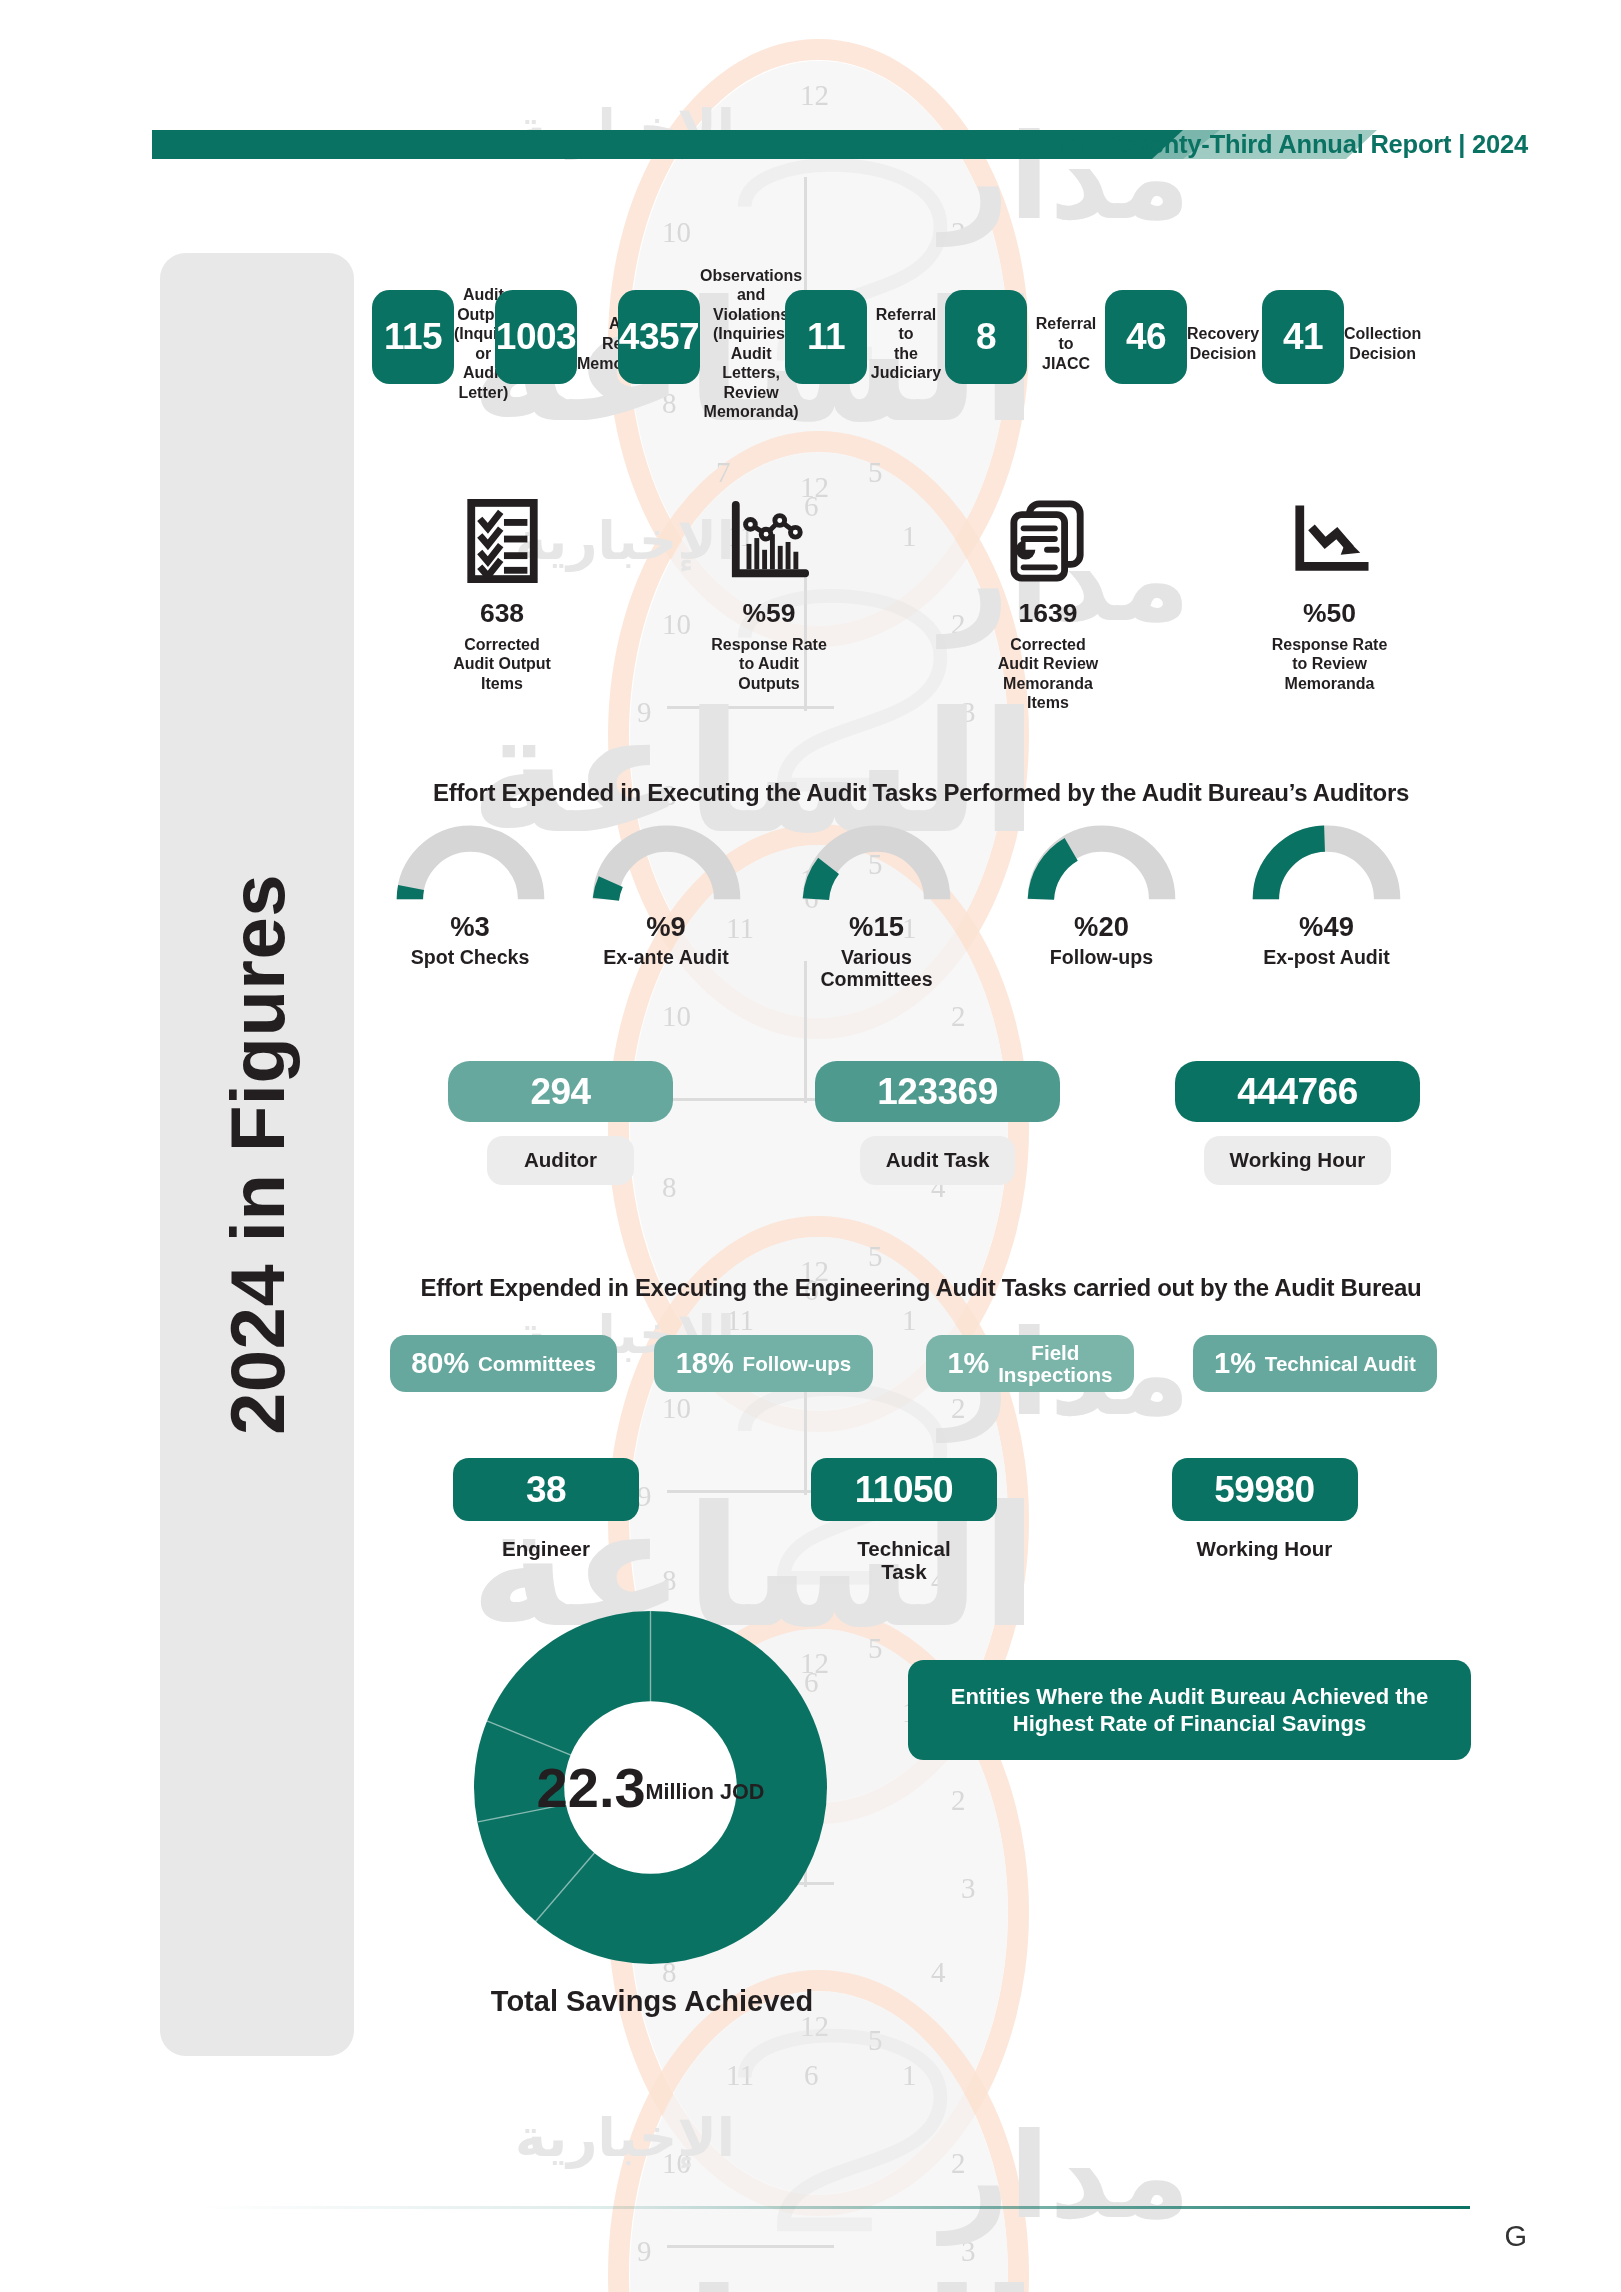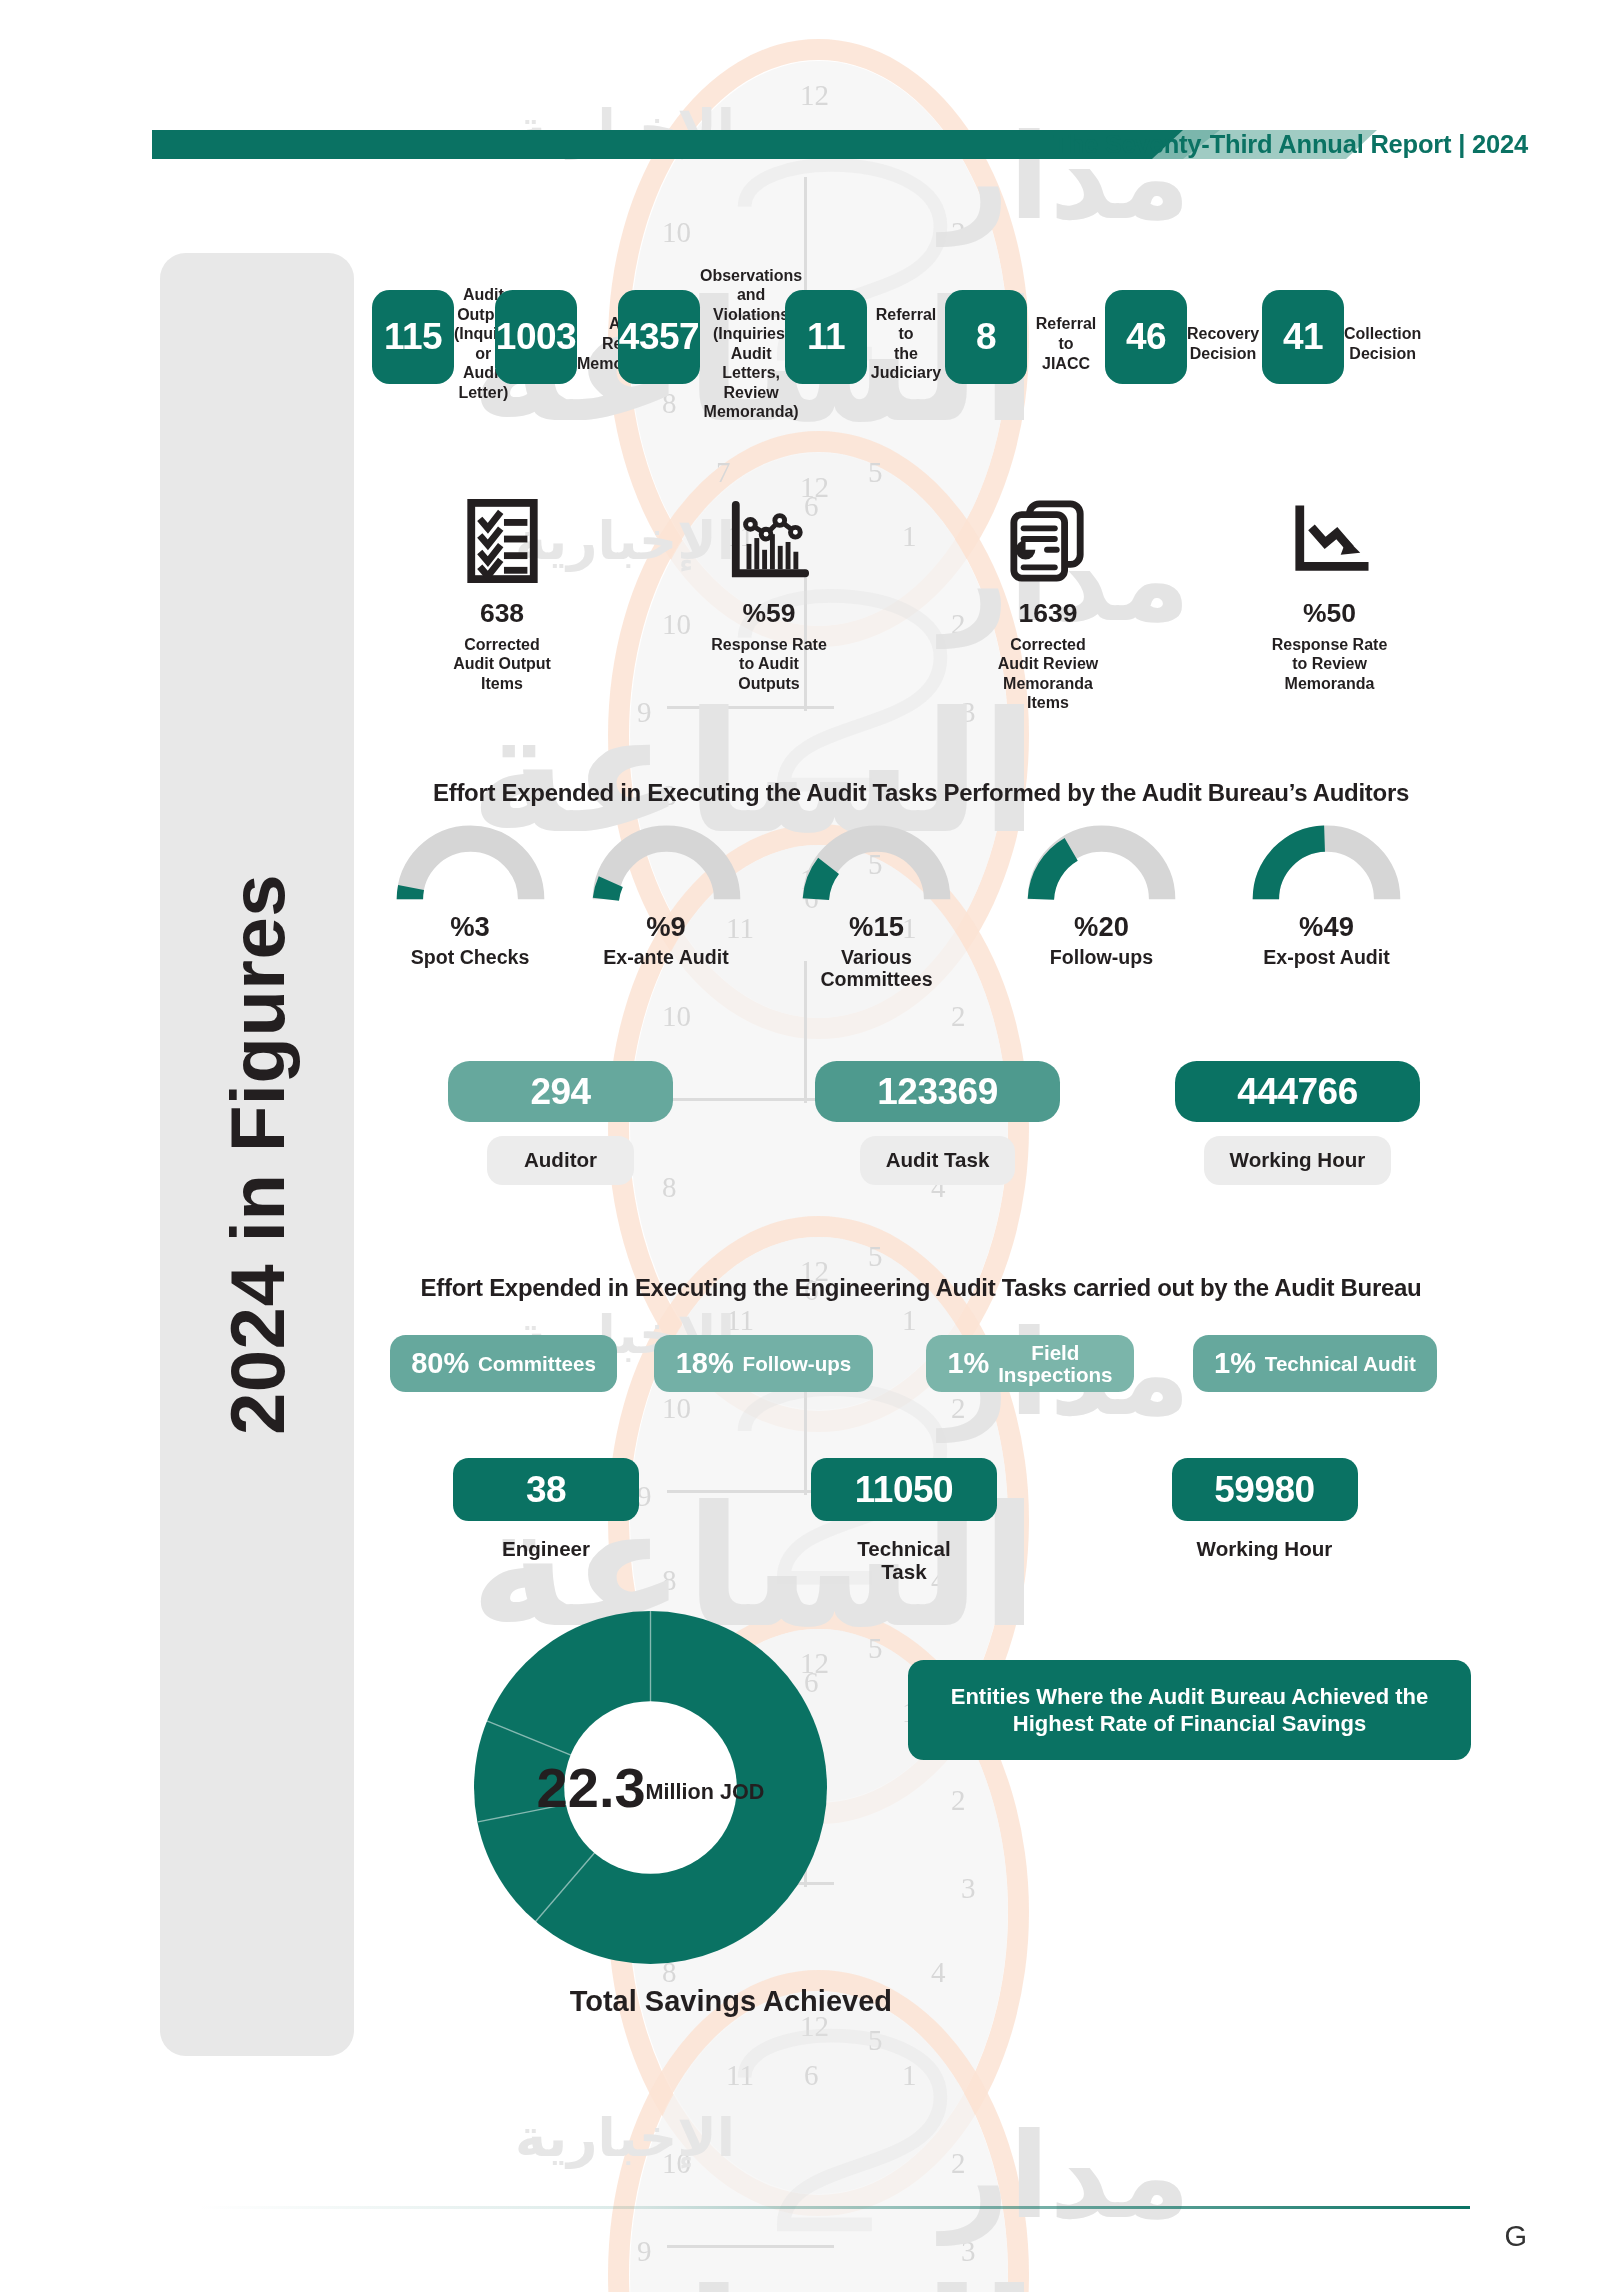--- a/index.html
+++ b/index.html
@@ -163,21 +163,21 @@
 
   
   .donut { position:absolute; left:474px; top:1611px; width:353px; height:353px; }
   .donut-center {
     position:absolute; left:474px; top:1611px; width:353px; height:353px;
     display:flex; flex-direction:row; align-items:center; justify-content:center;
   }
   .donut-val { font-size:56px; font-weight:700; color:#231f20; line-height:1; }
   .donut-sub { margin-top:8.8px; font-size:21.6px; font-weight:700; color:#231f20; }
   .savings-cap {
-    position:absolute; left:412px; top:1985px; width:480px; text-align:right;
+    position:absolute; left:412px; top:1985px; width:480px; text-align:center;
     font-size:29px; font-weight:700; color:#231f20;
   }
 
   .ent-hdr {
     position:absolute; left:908px; top:1632px; width:563px; height:100px;
     background:#0a7263; border-radius:15.7px; color:#fff;
     display:flex; align-items:center; justify-content:center;
     font-size:22px; font-weight:700; text-align:center; line-height:1.25;
     padding:0 17.6px;
     margin-top:28px;

